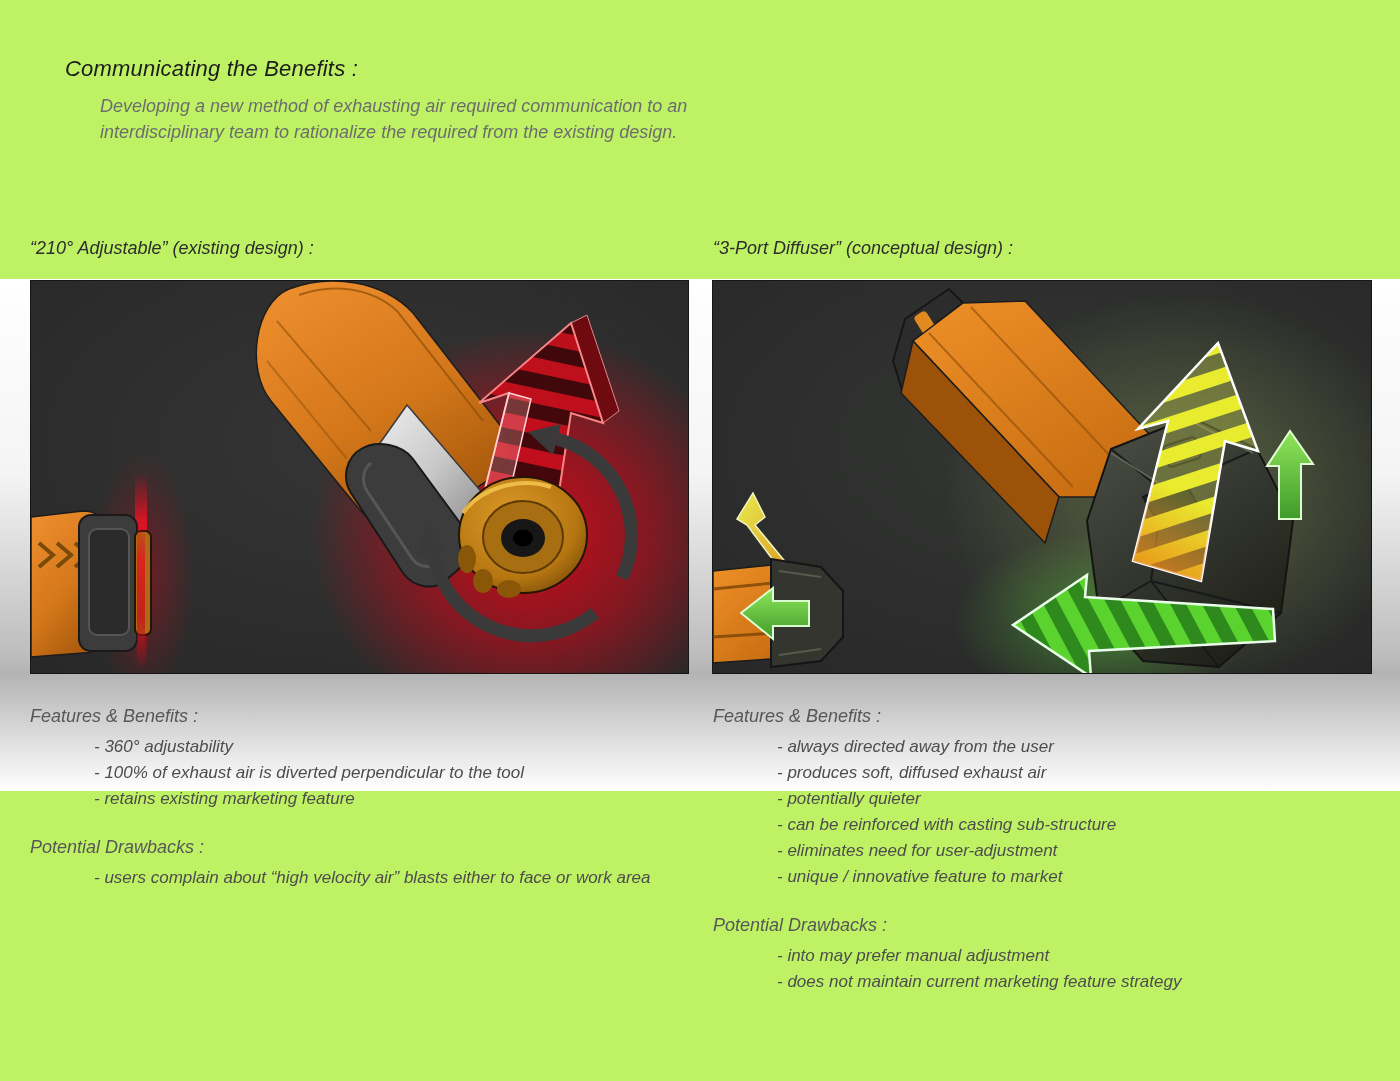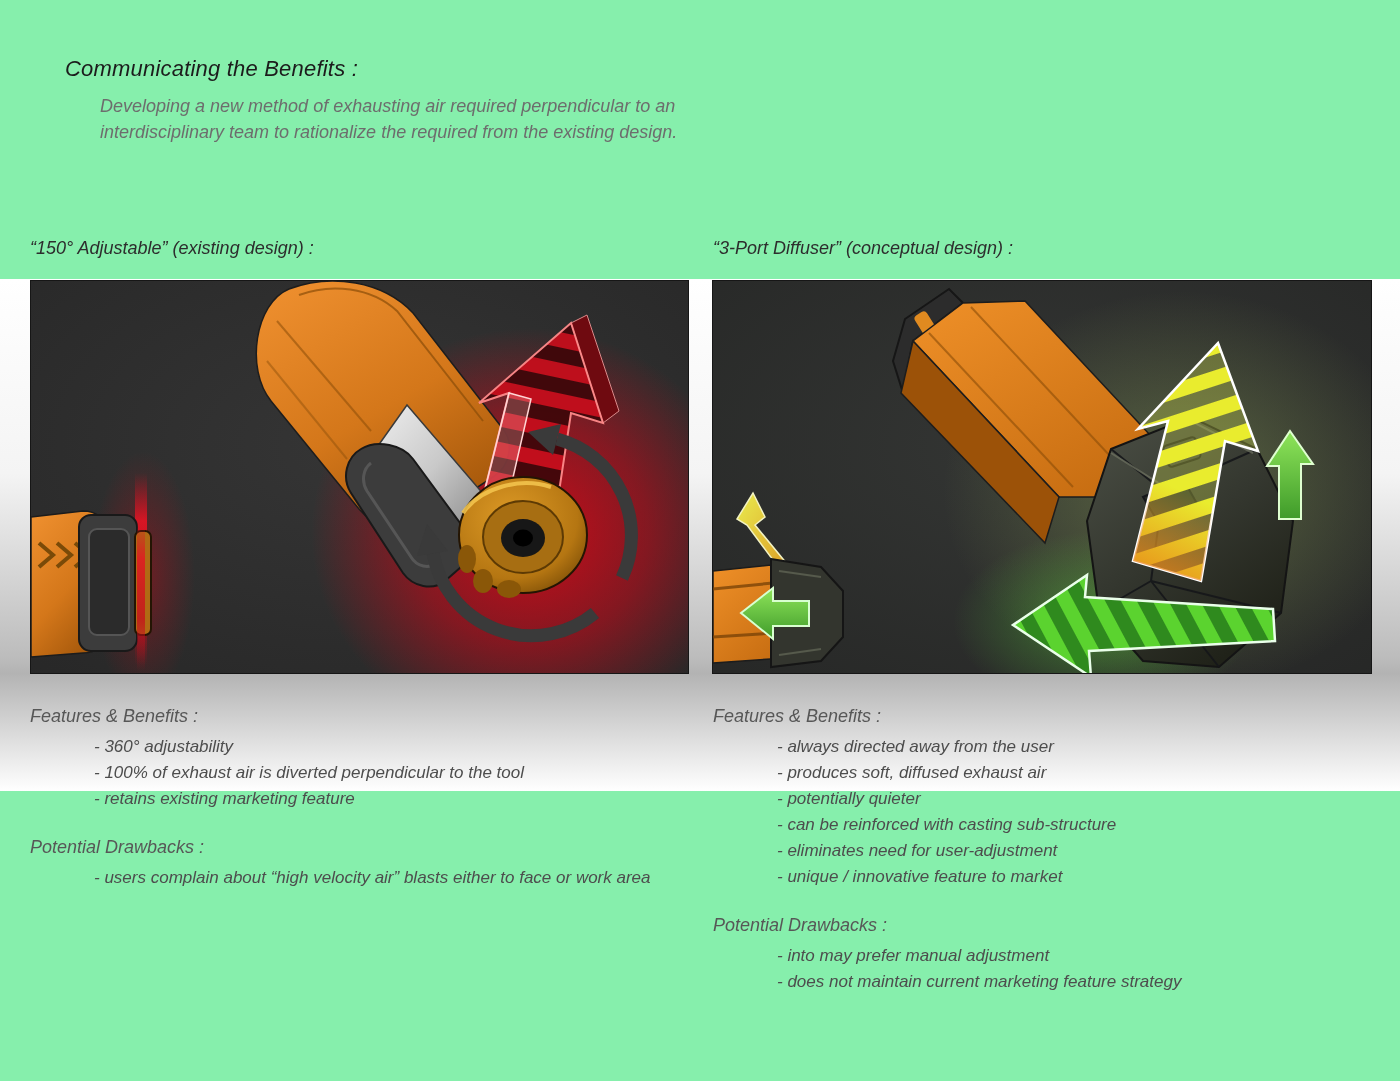--- a/index.html
+++ b/index.html
@@ -1,16 +1,16 @@
 <!DOCTYPE html>
 <html><head>
 <meta charset="utf-8">
 <style>
   html,body{margin:0;padding:0;background:#ffffff;}
-  .page{position:relative;width:1400px;height:1081px;background:#86efac;overflow:hidden;
+  .page{position:relative;width:1400px;height:1081px;background:#bef264;overflow:hidden;
         font-family:"Liberation Sans",sans-serif;font-style:italic;}
   .title{position:absolute;left:65px;top:56px;font-size:22px;color:#1c1c1c;letter-spacing:.2px;}
   .subtitle{position:absolute;left:100px;top:93px;font-size:18px;color:#6d6d6d;line-height:26px;}
   .panel-label{position:absolute;top:238px;font-size:18px;color:#2d2d2d;}
   .panel-label.left{left:30px;}
   .panel-label.right{left:713px;}
   .band{position:absolute;left:0;top:279px;width:1400px;height:512px;
         background:linear-gradient(180deg,#ffffff 0%,#f4f4f4 38%,#bcbcbc 74%,#b3b3b3 77%,#ffffff 100%);}
   .panel{position:absolute;top:280px;height:392px;background:#2e2e2e;border:1px solid #161616;}
   .panel.leftp{left:30px;width:657px;}
@@ -24,27 +24,27 @@
   .li.indent2{padding-left:122px;}
   .gap{height:21px;}
 </style>
 </head>
 <body>
 
 <div class="page">
 
   <div class="title">Communicating the Benefits :</div>
   <div class="subtitle">
-    <div>Developing a new method of exhausting air required perpendicular to an</div>
+    <div>Developing a new method of exhausting air required communication to an</div>
     <div>interdisciplinary team to rationalize the required from the existing design.</div>
   </div>
 
   <div class="band"></div>
 
-  <div class="panel-label left">“150° Adjustable” (existing design) :</div>
+  <div class="panel-label left">“210° Adjustable” (existing design) :</div>
   <div class="panel-label right">“3-Port Diffuser” (conceptual design) :</div>
 
   <div class="panel leftp">
     <svg viewBox="0 0 657 392" preserveAspectRatio="none">
       <defs>
         <radialGradient id="lv" cx="50%" cy="42%" r="80%">
           <stop offset="0%" stop-color="#353535"></stop>
             <stop offset="100%" stop-color="#272727"></stop>
         </radialGradient>
         <radialGradient id="lglow" cx="50%" cy="50%" r="50%">

